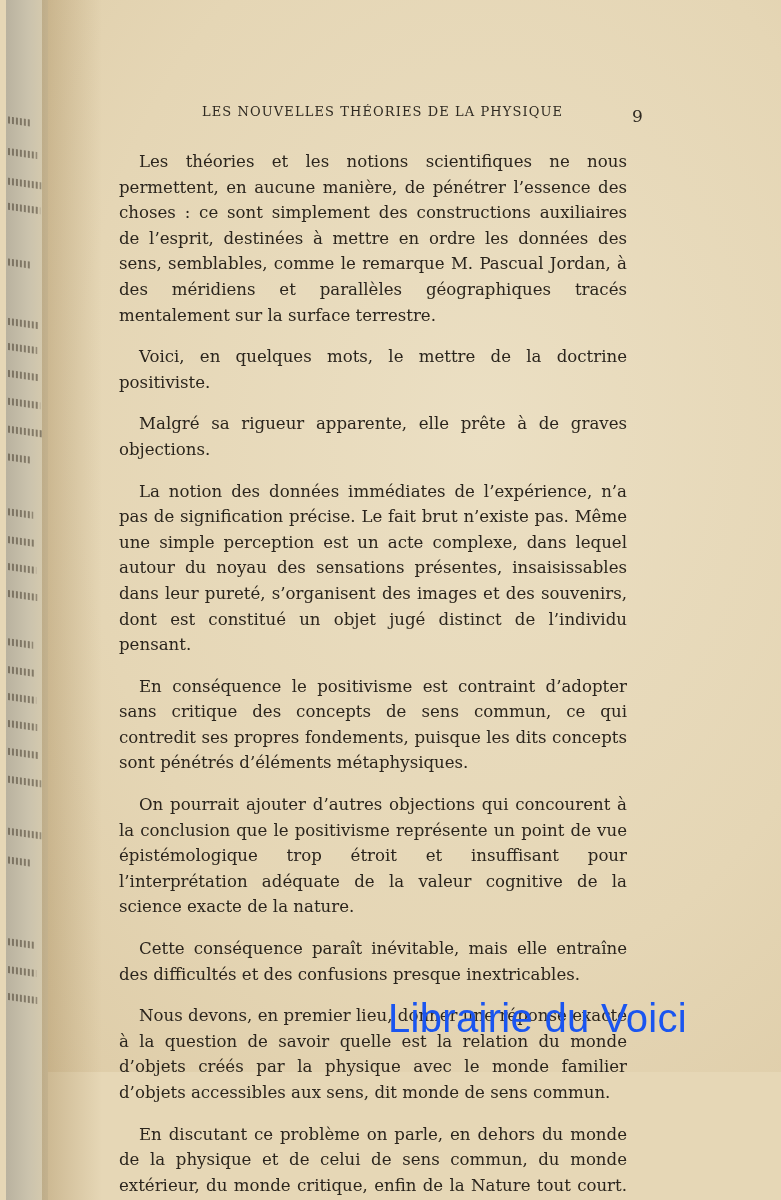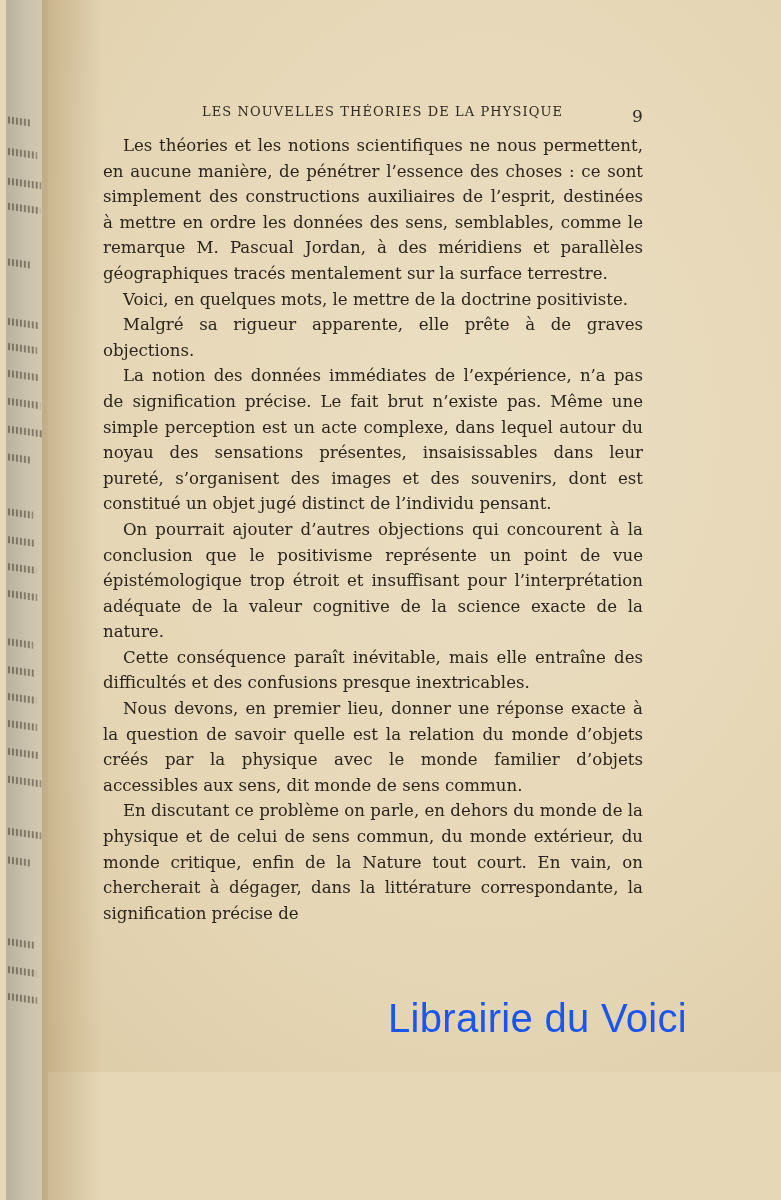--- a/index.html
+++ b/index.html
@@ -36,21 +36,21 @@
     }
     .page-number {
       position: absolute; left: 626px; top: 106px;
       font-size: 17px; color: #2f2a22;
     }
     .body-text {
       position: absolute; left: 97px; top: 133px; width: 540px;
       font-size: 16.6px; line-height: 25.6px; color: #2b251d;
       text-align: justify;
     }
-    .body-text p { margin: 0; text-indent: 20px; }
+    .body-text p { margin: 16px; text-indent: 20px; }
     .watermark {
       position: absolute; left: 382px; top: 996px;
       font-family: "Liberation Sans", sans-serif;
       font-size: 40px; color: #1a55f0; letter-spacing: 0.3px;
       white-space: nowrap;
     }
   </style>
 </head>
 <body>
 
@@ -86,20 +86,21 @@
   <div class="gutter-shadow"></div>
 
   <div class="running-head">LES NOUVELLES THÉORIES DE LA PHYSIQUE</div>
   <div class="page-number">9</div>
 
   <div class="body-text">
     <p>Les théories et les notions scientifiques ne nous permettent, en aucune manière, de pénétrer l’essence des choses : ce sont simplement des constructions auxiliaires de l’esprit, destinées à mettre en ordre les données des sens, semblables, comme le remarque M. Pascual Jordan, à des méridiens et parallèles géographiques tracés mentalement sur la surface terrestre.</p>
     <p>Voici, en quelques mots, le mettre de la doctrine positiviste.</p>
     <p>Malgré sa rigueur apparente, elle prête à de graves objections.</p>
     <p>La notion des données immédiates de l’expérience, n’a pas de signification précise. Le fait brut n’existe pas. Même une simple perception est un acte complexe, dans lequel autour du noyau des sensations présentes, insaisissables dans leur pureté, s’organisent des images et des souvenirs, dont est constitué un objet jugé distinct de l’individu pensant.</p>
+    <p>En conséquence le positivisme est contraint d’adopter sans critique des concepts de sens commun, ce qui contredit ses propres fondements, puisque les dits concepts sont pénétrés d’éléments métaphysiques.</p>
     <p>On pourrait ajouter d’autres objections qui concourent à la conclusion que le positivisme représente un point de vue épistémologique trop étroit et insuffisant pour l’interprétation adéquate de la valeur cognitive de la science exacte de la nature.</p>
     <p>Cette conséquence paraît inévitable, mais elle entraîne des difficultés et des confusions presque inextricables.</p>
     <p>Nous devons, en premier lieu, donner une réponse exacte à la question de savoir quelle est la relation du monde d’objets créés par la physique avec le monde familier d’objets accessibles aux sens, dit monde de sens commun.</p>
     <p>En discutant ce problème on parle, en dehors du monde de la physique et de celui de sens commun, du monde extérieur, du monde critique, enfin de la Nature tout court. En vain, on chercherait à dégager, dans la littérature correspondante, la signification précise de</p>
   </div>
 
   <div class="watermark">Librairie du Voici</div>
 </div>
 
 </body></html>

